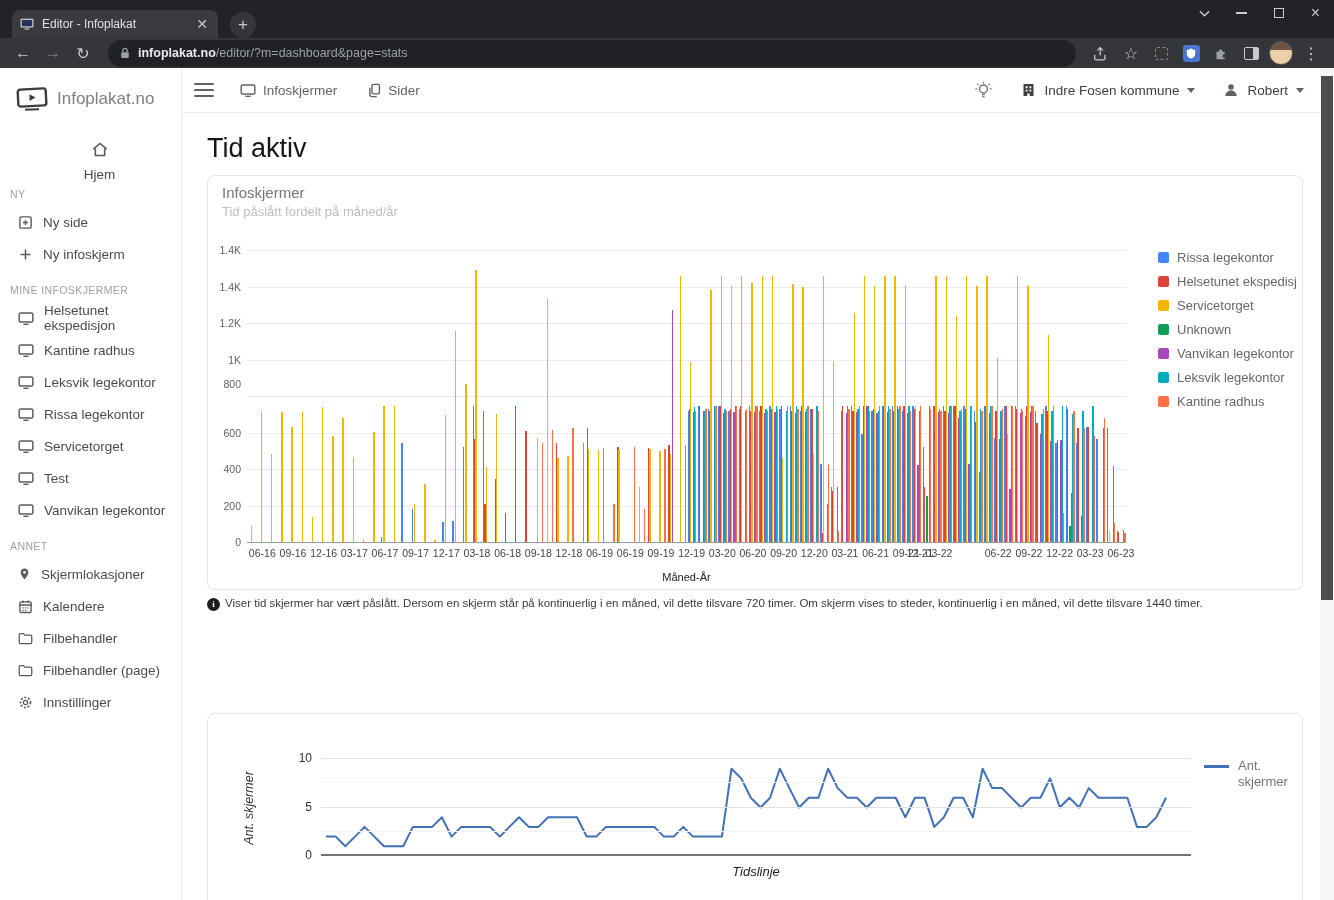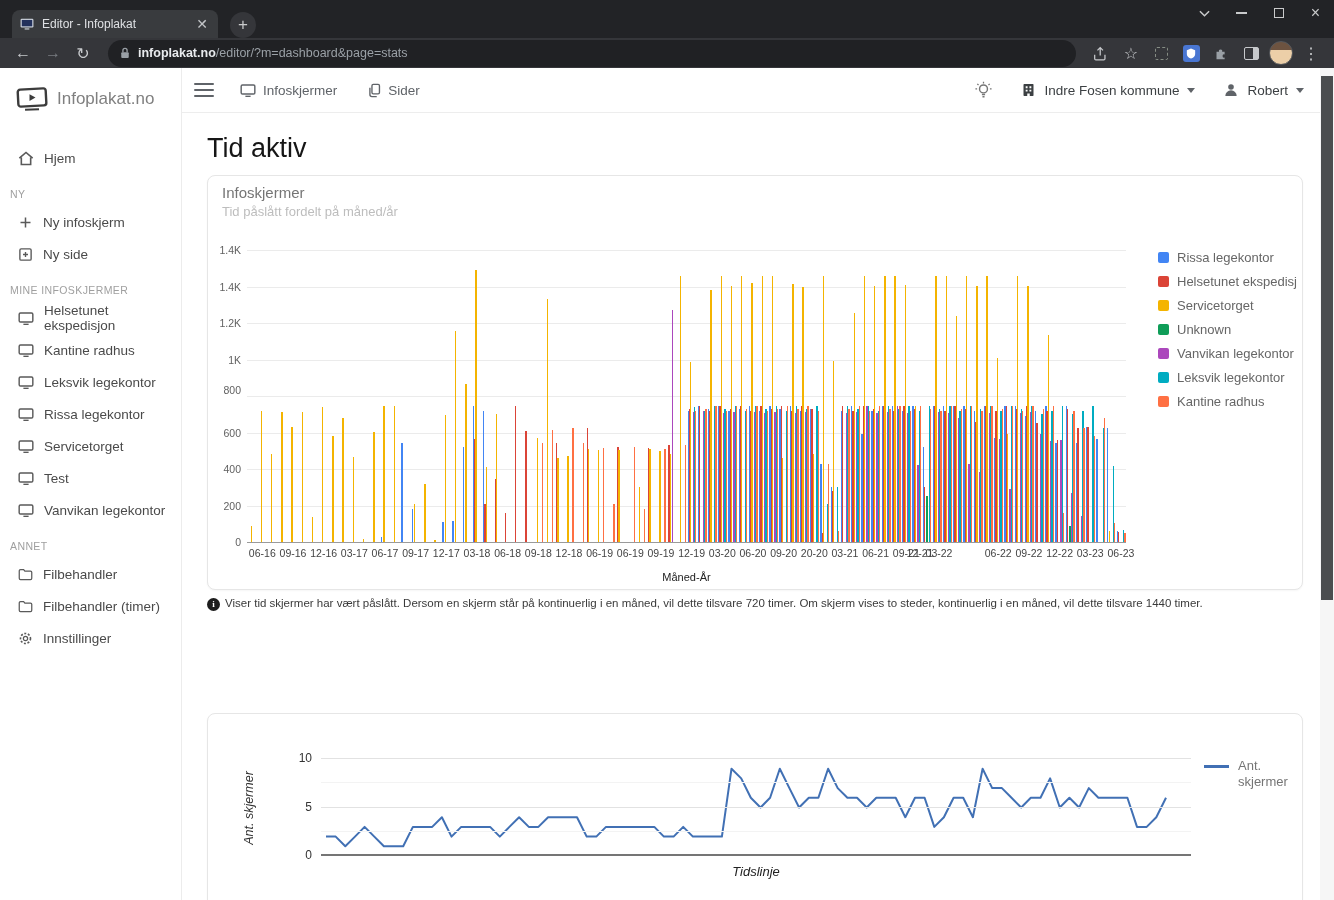--- a/index.html
+++ b/index.html
@@ -31,21 +31,21 @@
   .scrollbar{position:absolute;right:0;top:68px;width:14px;height:832px;background:#f6f6f6;}
   .scroll-thumb{position:absolute;left:1px;right:1px;top:8px;height:524px;background:#4b4d4f;}
 
   
   .sidebar{position:absolute;left:0;top:68px;width:182px;height:832px;border-right:1px solid #ececec;background:#fff;padding-top:14px;}
   .brand{display:flex;align-items:center;gap:9px;padding:0 0 0 16px;height:34px;color:#3c3c3c;}
   .brand-name{font-size:17px;color:#808080;}
   .side-item{display:flex;align-items:center;gap:10px;height:32px;padding-left:18px;color:#4a4a4a;font-size:13.5px;cursor:pointer;}
   .side-item svg{color:#5a5a5a;flex:none;}
   .side-label{color:#9f9f9f;font-size:10.5px;letter-spacing:.4px;padding:14px 0 6px 10px;}
-  .mt26{margin-top:26px;}
+  .mt26{margin-top:26px;flex-direction:column;}
 
   
   .appheader{position:absolute;left:182px;top:68px;width:1138px;height:45px;border-bottom:1px solid #ededed;display:flex;align-items:center;padding:0 16px 0 12px;background:#fff;}
   .hamburger{width:20px;display:flex;flex-direction:column;gap:4px;margin-right:26px;}
   .hamburger span{height:2px;background:#5f6368;border-radius:1px;}
   .hnav{display:flex;align-items:center;gap:7px;color:#5f6368;font-size:13.5px;margin-right:30px;cursor:pointer;}
   .hright{margin-left:auto;display:flex;align-items:center;gap:28px;}
   .hsel{display:flex;align-items:center;gap:8px;color:#3c4043;font-size:13.5px;cursor:pointer;}
   .caret{width:0;height:0;border-left:4px solid transparent;border-right:4px solid transparent;border-top:5px solid #5f6368;}
 
@@ -178,30 +178,30 @@
     <div class="side-item mt26">
       <svg width="16" height="15" viewBox="0 0 24 22">
           <path d="M2 10.5 L12 2 L22 10.5 M5 9.5 V20 H19 V9.5" fill="none" stroke="currentColor" stroke-width="2.4"></path>
         </svg>
       <span>Hjem</span>
     </div>
 
     <div class="side-label">NY</div>
     <div class="side-item">
       <svg width="15" height="15" viewBox="0 0 24 24">
-          <path d="M12 4 v16 M4 12 h16" stroke="currentColor" stroke-width="2.4"></path>
-        </svg>
-      <span>Ny infoskjerm</span>
-    </div>
-    <div class="side-item">
-      <svg width="15" height="15" viewBox="0 0 24 24">
           <rect x="3" y="3" width="18" height="18" rx="2" fill="none" stroke="currentColor" stroke-width="2.2"></rect>
           <path d="M12 8 v8 M8 12 h8" stroke="currentColor" stroke-width="2.2"></path>
         </svg>
       <span>Ny side</span>
+    </div>
+    <div class="side-item">
+      <svg width="15" height="15" viewBox="0 0 24 24">
+          <path d="M12 4 v16 M4 12 h16" stroke="currentColor" stroke-width="2.4"></path>
+        </svg>
+      <span>Ny infoskjerm</span>
     </div>
 
     <div class="side-label">MINE INFOSKJERMER</div>
     <div class="side-item">
       <svg width="16" height="13" viewBox="0 0 24 20">
           <rect x="1.5" y="1.5" width="21" height="14" rx="2" fill="none" stroke="currentColor" stroke-width="2.2"></rect>
           <path d="M8 19 h8" stroke="currentColor" stroke-width="2.2"></path>
         </svg>
       <span>Helsetunet ekspedisjon</span>
     </div>
@@ -243,30 +243,45 @@
     <div class="side-item">
       <svg width="16" height="13" viewBox="0 0 24 20">
           <rect x="1.5" y="1.5" width="21" height="14" rx="2" fill="none" stroke="currentColor" stroke-width="2.2"></rect>
           <path d="M8 19 h8" stroke="currentColor" stroke-width="2.2"></path>
         </svg>
       <span>Vanvikan legekontor</span>
     </div>
 
     <div class="side-label">ANNET</div>
     <div class="side-item">
+      <svg width="13" height="16" viewBox="0 0 24 24">
+          <path d="M12 2 C8 2 5 5 5 9 c0 5.2 7 13 7 13 s7-7.8 7-13 c0-4-3-7-7-7 z" fill="currentColor"></path>
+          <circle cx="12" cy="9" r="2.6" fill="#fff"></circle>
+        </svg>
+      <span>Skjermlokasjoner</span>
+    </div>
+    <div class="side-item">
+      <svg width="15" height="15" viewBox="0 0 24 24">
+          <rect x="3" y="4.5" width="18" height="17" rx="2" fill="none" stroke="currentColor" stroke-width="2.2"></rect>
+          <path d="M3 9.5 h18 M8 2.5 v4 M16 2.5 v4" stroke="currentColor" stroke-width="2.2"></path>
+          <path d="M7 13h2v2H7z M11 13h2v2h-2z M15 13h2v2h-2z M7 17h2v2H7z M11 17h2v2h-2z" fill="currentColor"></path>
+        </svg>
+      <span>Kalendere</span>
+    </div>
+    <div class="side-item">
       <svg width="15" height="13" viewBox="0 0 24 20">
           <path d="M2 4 a2 2 0 0 1 2-2 h5 l2 2.5 h9 a2 2 0 0 1 2 2 V16 a2 2 0 0 1-2 2 H4 a2 2 0 0 1-2-2 z" fill="none" stroke="currentColor" stroke-width="2"></path>
         </svg>
       <span>Filbehandler</span>
     </div>
     <div class="side-item">
       <svg width="15" height="13" viewBox="0 0 24 20">
           <path d="M2 4 a2 2 0 0 1 2-2 h5 l2 2.5 h9 a2 2 0 0 1 2 2 V16 a2 2 0 0 1-2 2 H4 a2 2 0 0 1-2-2 z" fill="none" stroke="currentColor" stroke-width="2"></path>
         </svg>
-      <span>Filbehandler (timer)</span>
+      <span>Filbehandler (page)</span>
     </div>
     <div class="side-item">
       <svg width="15" height="15" viewBox="0 0 24 24">
           <circle cx="12" cy="12" r="8" fill="none" stroke="currentColor" stroke-width="2.6" stroke-dasharray="3.2 2.6"></circle>
           <circle cx="12" cy="12" r="3.4" fill="none" stroke="currentColor" stroke-width="2"></circle>
         </svg>
       <span>Innstillinger</span>
     </div>
   </div>
 
@@ -321,21 +336,21 @@
     <div class="h1" style="top:20px;">Tid aktiv</div>
 
     <div class="card card1">
       <div class="c-title">Infoskjermer</div>
       <div class="c-sub">Tid påslått fordelt på måned/år</div>
       <div class="bar-ylabels">
           <div class="yl" style="bottom: -5px;">0</div>
           <div class="yl" style="bottom: 31.5px;">200</div>
           <div class="yl" style="bottom: 68px;">400</div>
           <div class="yl" style="bottom: 104.5px;">600</div>
-          <div class="yl" style="bottom: 147px;">800</div>
+          <div class="yl" style="bottom: 153px;">800</div>
           <div class="yl" style="bottom: 177.5px;">1K</div>
           <div class="yl" style="bottom: 214px;">1.2K</div>
           <div class="yl" style="bottom: 250.5px;">1.4K</div>
           <div class="yl" style="bottom: 287px;">1.4K</div>
         </div>
       <div class="bar-plot">
           <div class="gl base" style="bottom: 0px;"></div>
           <div class="gl" style="bottom: 36.5px;"></div>
           <div class="gl" style="bottom: 73px;"></div>
           <div class="gl" style="bottom: 109.5px;"></div>
@@ -660,21 +675,21 @@
           <div class="xl" style="left: 260.6px;">06-18</div>
           <div class="xl" style="left: 291.3px;">09-18</div>
           <div class="xl" style="left: 322px;">12-18</div>
           <div class="xl" style="left: 352.6px;">06-19</div>
           <div class="xl" style="left: 383.3px;">06-19</div>
           <div class="xl" style="left: 413.9px;">09-19</div>
           <div class="xl" style="left: 444.6px;">12-19</div>
           <div class="xl" style="left: 475.3px;">03-20</div>
           <div class="xl" style="left: 505.9px;">06-20</div>
           <div class="xl" style="left: 536.6px;">09-20</div>
-          <div class="xl" style="left: 567.3px;">20-20</div>
+          <div class="xl" style="left: 567.3px;">12-20</div>
           <div class="xl" style="left: 597.9px;">03-21</div>
           <div class="xl" style="left: 628.6px;">06-21</div>
           <div class="xl" style="left: 659.3px;">09-21</div>
           <div class="xl" style="left: 673px; text-align: center;">12-21</div>
           <div class="xl" style="left: 692px;">03-22</div>
           <div class="xl" style="left: 751.2px;">06-22</div>
           <div class="xl" style="left: 781.9px;">09-22</div>
           <div class="xl" style="left: 812.6px;">12-22</div>
           <div class="xl" style="left: 843.2px;">03-23</div>
           <div class="xl" style="left: 873.9px;">06-23</div>

